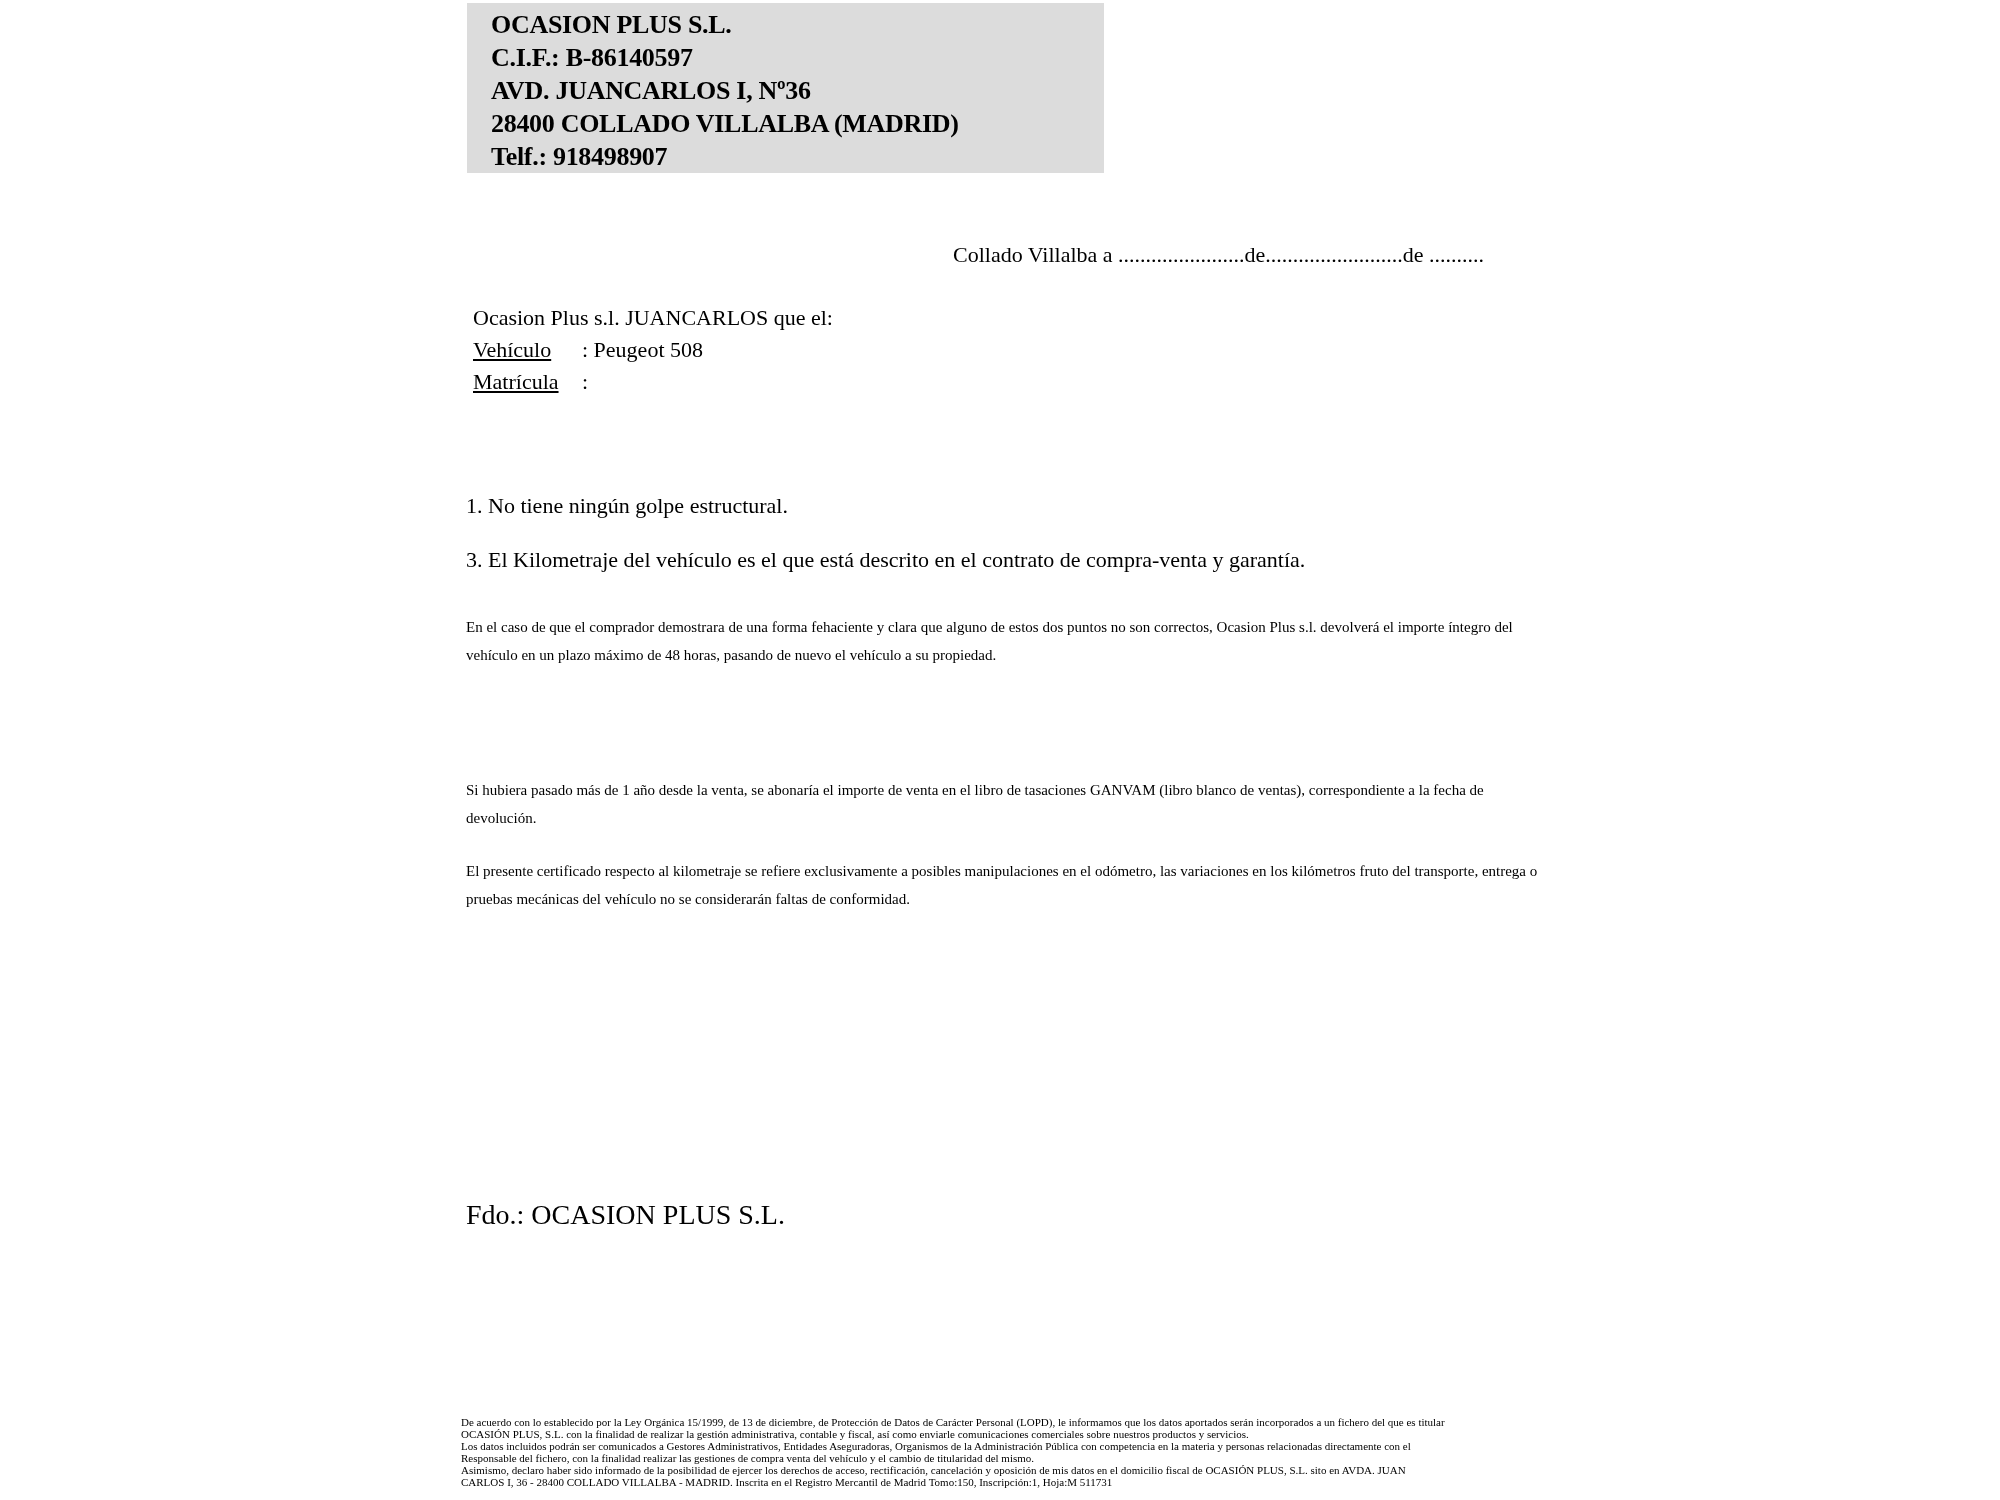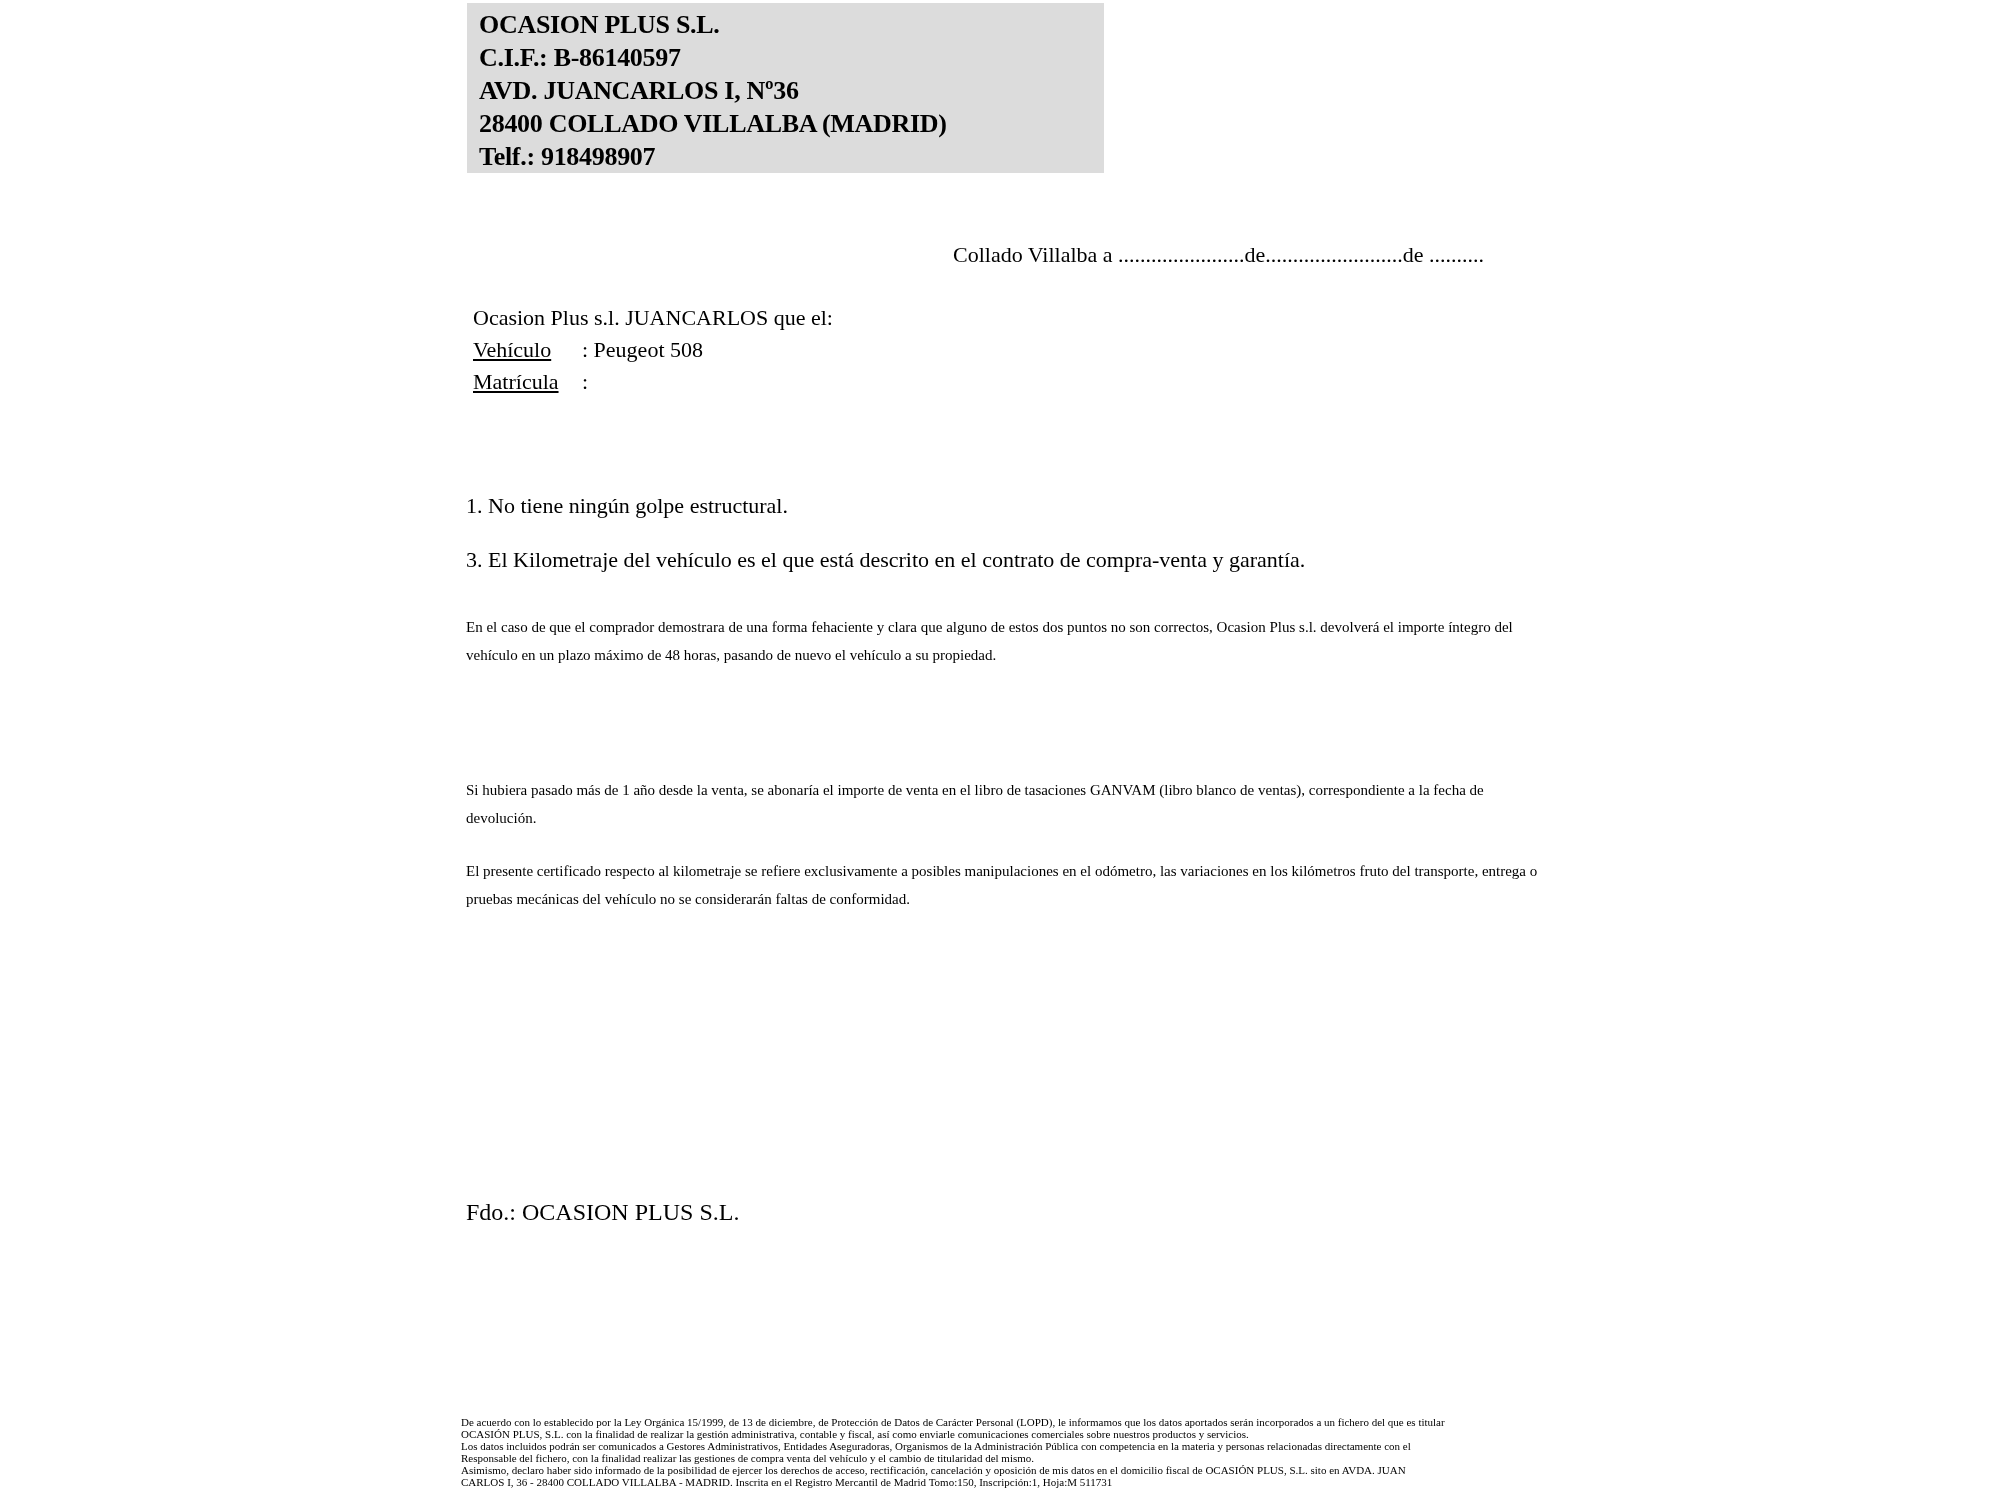--- a/index.html
+++ b/index.html
@@ -20,21 +20,21 @@
     height: 1500px;
     background: #ffffff;
   }
   .header-box {
     position: absolute;
     left: 467px;
     top: 3px;
     width: 637px;
     height: 170px;
     background: #dcdcdc;
-    padding: 5px 0 0 12px;
+    padding: 5px 0 0 24px;
   }
   .header-box .hline {
     font-weight: bold;
     font-size: 26px;
     line-height: 33px;
     letter-spacing: -0.3px;
     white-space: nowrap;
   }
   .date-line {
     position: absolute;
@@ -74,21 +74,21 @@
     line-height: 28px;
   }
   .para.para1 { top: 613px; }
   .para.para2 { top: 722px; }
   .para.para3 { top: 776px; }
   .para.para4 { top: 857px; }
   .signature {
     position: absolute;
     left: 466px;
     top: 1199px;
-    font-size: 24px;
+    font-size: 28px;
     white-space: nowrap;
   }
   .legal {
     position: absolute;
     left: 461px;
     top: 1416px;
     width: 1100px;
     font-size: 11px;
     line-height: 12px;
   }

